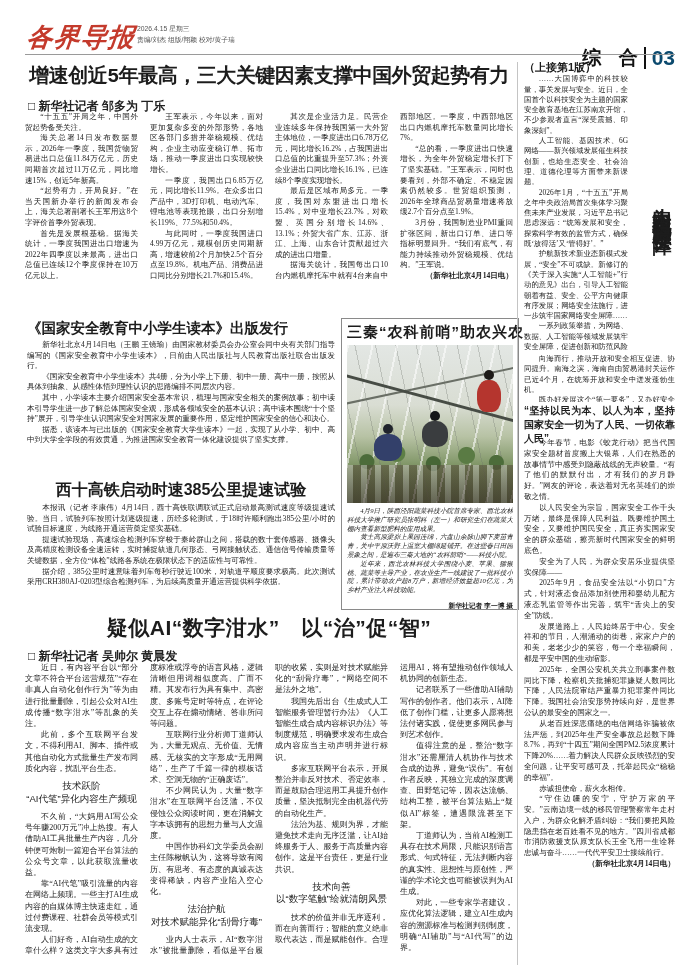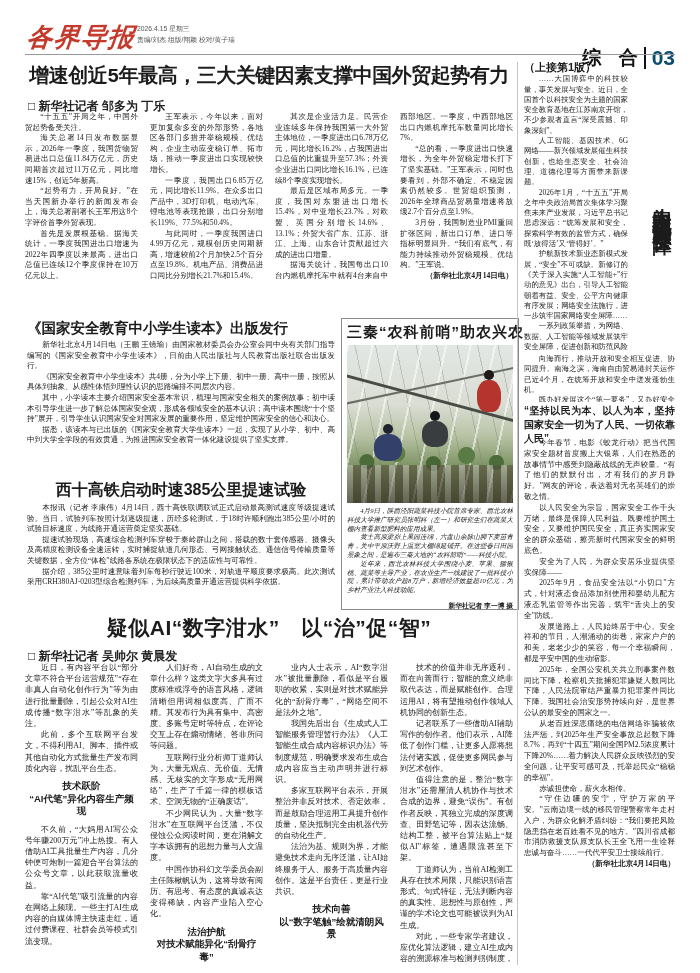--- a/index.html
+++ b/index.html
@@ -65,21 +65,21 @@
   .p3 .head{background:#1d1a18;}      .p3 .torso{width:24px;height:32px;background:#b5352e;}
   .caption{font-size:6.6px;line-height:8.8px;text-align:justify;font-style:italic;margin-top:4px;overflow:hidden;height:92px;}
   .caption p{margin:0;text-indent:2em;}
   .credit{text-align:right;font-size:6.8px;font-weight:bold;font-style:normal;margin-top:2px;}
   
   .e-head{position:absolute;top:614px;left:25px;width:488px;text-align:center;font-size:21px;
         font-weight:bold;font-family:"Liberation Sans",sans-serif;letter-spacing:0.5px;white-space:nowrap;}
   .e-byline{position:absolute;top:648px;left:28px;}
   .e-body{position:absolute;top:662px;left:25px;width:488px;height:303px;column-count:4;column-gap:12px;
         font-size:8px;line-height:11.2px;}
-  .subhead{text-align:center;font-weight:bold;font-family:"Liberation Sans",sans-serif;
+  .subhead{text-align:center;font-weight:normal;font-family:"Liberation Sans",sans-serif;
         font-size:9.5px;line-height:12.5px;margin:6px 0;text-indent:0;}
   
   .v-rule{position:absolute;top:62px;left:517px;width:1px;height:903px;background:#c4c4c4;}
   .r-top{position:absolute;top:62px;left:524px;width:151px;height:290px;display:flex;}
   .r-text{width:104px;font-size:7.4px;line-height:10.3px;text-align:justify;overflow:hidden;}
   .r-text p{margin:0;text-indent:2em;}
   .cont-note{font-weight:bold;font-size:11px;display:block;margin-bottom:2px;font-family:"Liberation Sans",sans-serif;}
   .r-vert{width:47px;height:290px;writing-mode:vertical-rl;text-orientation:upright;font-size:19px;
         font-weight:bold;font-family:"Liberation Sans",sans-serif;letter-spacing:2px;margin-left:0;
         display:flex;justify-content:center;}

